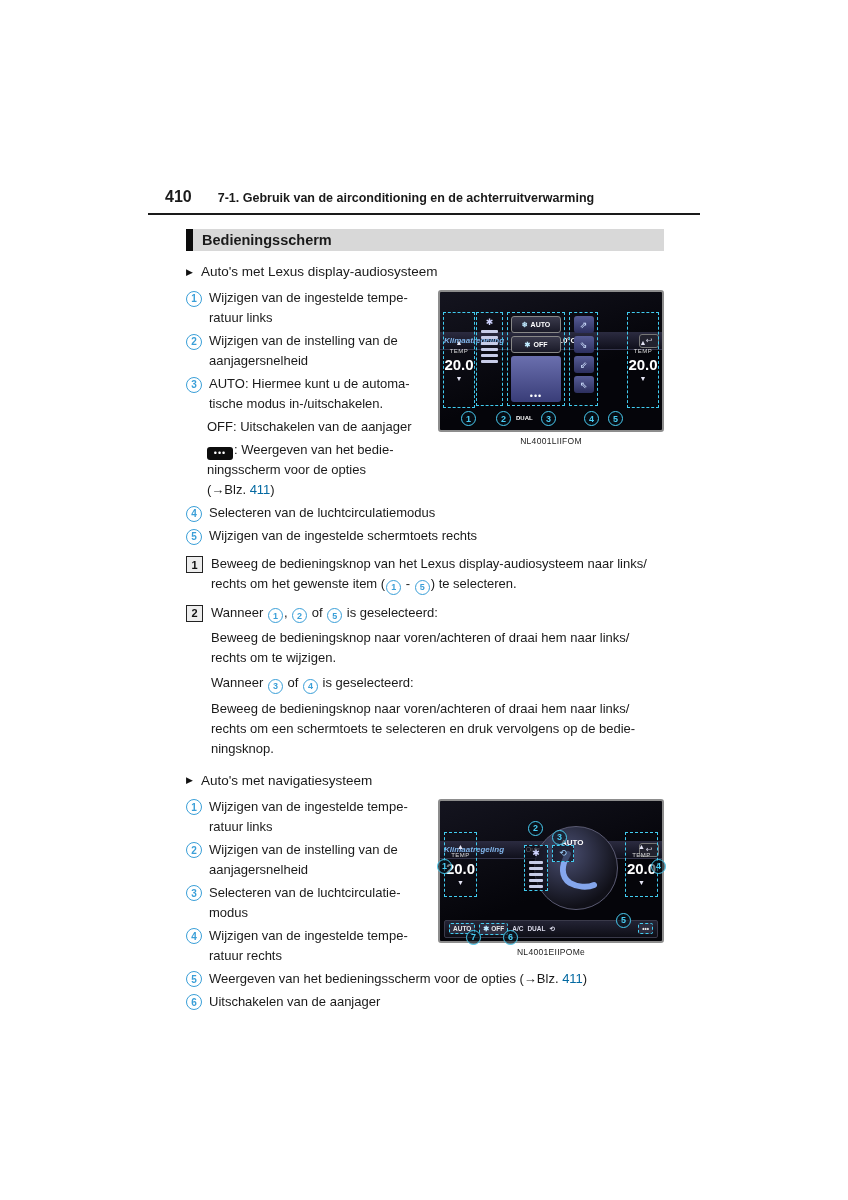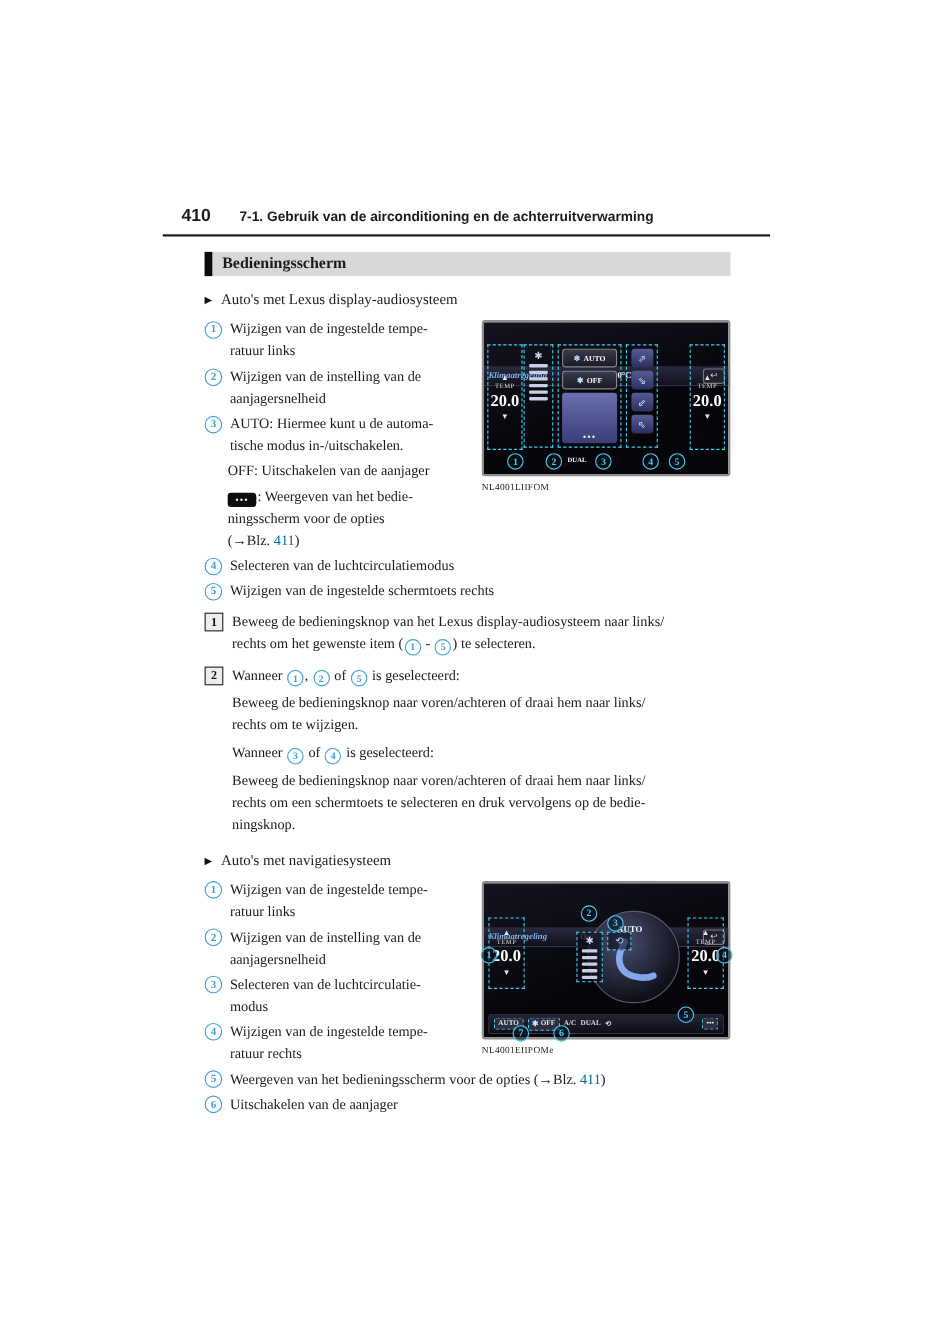--- a/index.html
+++ b/index.html
@@ -4,21 +4,21 @@
 <style>
   html,body{margin:0;padding:0;background:#e8e8e8;}
   .page{position:relative;width:848px;height:1200px;background:#ffffff;margin:0 auto;
         font-family:"Liberation Sans",sans-serif;font-size:13px;color:#1a1a1a;overflow:hidden;padding-left:40px;}
   
   .pg-header{position:absolute;top:188px;left:165px;display:flex;align-items:baseline;gap:26px;}
   .pg-num{font-size:16px;font-weight:bold;}
   .pg-chapter{font-size:12.5px;font-weight:bold;}
   .pg-rule{position:absolute;top:213px;left:148px;width:552px;height:2px;background:#1a1a1a;}
   
-  .content{position:absolute;top:229px;left:186px;width:478px;font-family:Liberation Serif, serif;}
+  .content{position:absolute;top:229px;left:186px;width:478px;}
   .title-bar{height:22px;line-height:22px;background:#d8d8d8;border-left:7px solid #0b0b0b;
              padding-left:9px;font-weight:bold;font-size:14.5px;}
   .bullet-row{margin-top:13px;margin-bottom:9px;font-size:13.5px;display:flex;align-items:center;gap:8px;}
   .tri{font-size:9px;color:#111;}
   .two-col{position:relative;margin-bottom:3px;}
   .list-col{width:240px;}
   .li{display:flex;gap:7px;margin-bottom:3px;}
   .li.full{width:452px;}
   .cnum{flex:none;width:14px;height:14px;border:1.4px solid #3a9fd8;border-radius:50%;color:#3a9fd8;
         font-size:10px;font-weight:bold;display:flex;align-items:center;justify-content:center;margin-top:2.5px;}
@@ -36,21 +36,21 @@
         font-size:11px;font-weight:bold;display:flex;align-items:center;justify-content:center;margin-top:2px;}
   .step-body{flex:1;line-height:20px;}
   .sp{white-space:pre-line;margin-bottom:5px;}
   .sp:last-child{margin-bottom:0;}
   
   .fig{position:absolute;top:2px;right:0;width:226px;margin:0;}
   .screen{position:relative;width:222px;background:linear-gradient(160deg,#14141f,#05050a 60%);
           border:2px solid #8d8d8d;border-radius:3px;color:#fff;}
   .s1{height:138px;}
   .s2{height:140px;}
-  figcaption{text-align:left;font-size:8.5px;color:#222;margin-top:4px;letter-spacing:.3px;}
+  figcaption{text-align:center;font-size:8.5px;color:#222;margin-top:4px;letter-spacing:.3px;}
   .s-top{position:absolute;top:0;left:0;right:0;height:17px;background:linear-gradient(#2b2b40,#10101c);
          border-bottom:1px solid #34344a;display:flex;align-items:center;padding:0 4px;margin-top:40px;}
   .s-title{color:#7fb2e8;font-size:8px;font-weight:bold;font-style:italic;}
   .s-out{position:absolute;left:50%;transform:translateX(-50%);font-size:7px;color:#ccc;white-space:nowrap;}
   .s-out-v{font-size:8px;color:#fff;font-weight:bold;}
   .s-back{position:absolute;right:3px;top:2px;width:18px;height:12px;border:1px solid #777;border-radius:3px;
           background:#22222e;color:#cfcfe0;font-size:8px;line-height:11px;text-align:center;}
   .dash{position:absolute;border:1px dashed #41ccf0;display:flex;flex-direction:column;align-items:center;}
   .tl,.tr{justify-content:center;gap:2px;}
   .s1 .tl{left:3px;top:20px;width:30px;height:94px;}

